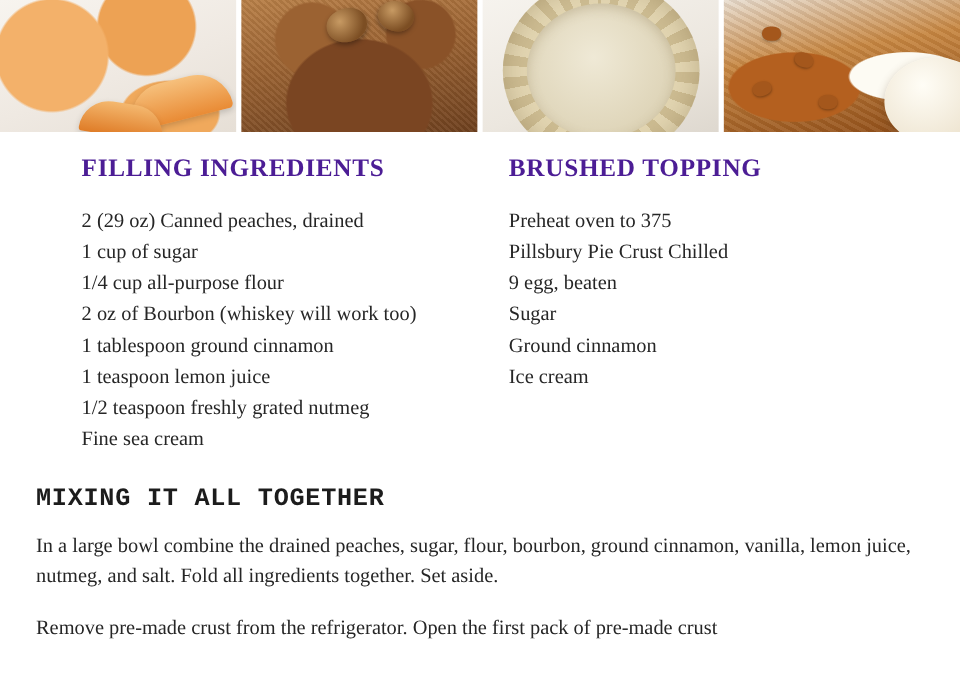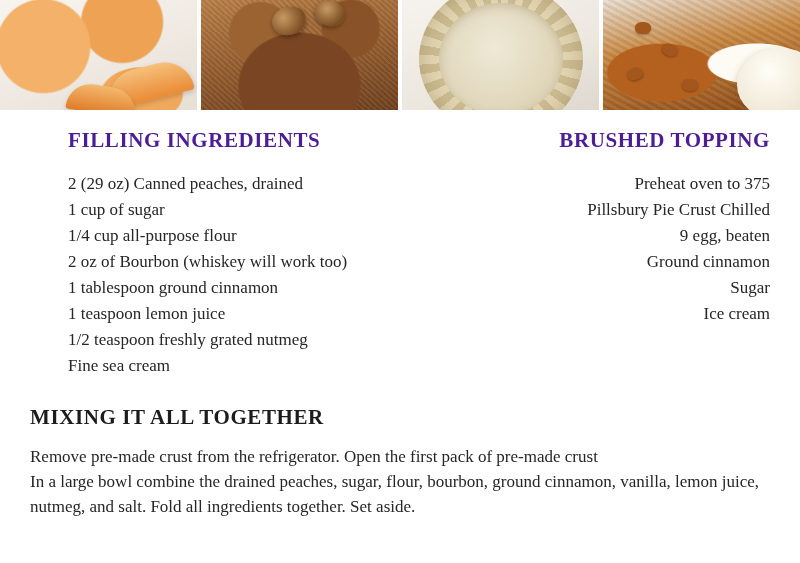--- a/index.html
+++ b/index.html
@@ -157,21 +157,21 @@
   
   .content {
     padding: 0 30px;
   }
 
   .cols {
     display: flex;
     margin-top: 18px;
   }
   .col-left { width: 360px; padding-left: 38px; box-sizing: border-box; }
-  .col-right { flex: 1; padding-left: 34px; box-sizing: border-box; text-align: right; }
+  .col-right { flex: 1; padding-left: 34px; box-sizing: border-box; }
 
   h2.section-head {
     font-family: "Liberation Serif", serif;
     font-size: 21px;
     letter-spacing: 0.6px;
     font-weight: bold;
     margin: 0 0 18px 0;
     color: #4c1d95;
   }
 
@@ -181,21 +181,21 @@
     padding: 0;
   }
   ul.ing li {
     font-size: 17px;
     line-height: 26px;
     color: #262626;
     white-space: nowrap;
   }
 
   h2.mix-head {
-    font-family: Liberation Serif, serif;
+    font-family: Liberation Mono, monospace;
     font-size: 21px;
     letter-spacing: 0.6px;
     font-weight: bold;
     margin: 26px 0 14px 0;
     color: #1c1c1c;
   }
 
   p.para {
     font-size: 17px;
     line-height: 25px;
@@ -255,26 +255,26 @@
           <li>Fine sea cream</li>
         </ul>
       </div>
 
       <div class="col-right">
         <h2 class="section-head">BRUSHED TOPPING</h2>
         <ul class="ing">
           <li>Preheat oven to 375</li>
           <li>Pillsbury Pie Crust Chilled</li>
           <li>9 egg, beaten</li>
+          <li>Sugar</li>
           <li>Ground cinnamon</li>
-          <li>Sugar</li>
           <li>Ice cream</li>
         </ul>
       </div>
 
     </div>
 
     <h2 class="mix-head">MIXING IT ALL TOGETHER</h2>
+    <p class="para">In a large bowl combine the drained peaches, sugar, flour, bourbon, ground cinnamon, vanilla, lemon juice, nutmeg, and salt. Fold all ingredients together. Set aside.</p>
     <p class="para last">Remove pre-made crust from the refrigerator. Open the first pack of pre-made crust</p>
-    <p class="para">In a large bowl combine the drained peaches, sugar, flour, bourbon, ground cinnamon, vanilla, lemon juice, nutmeg, and salt. Fold all ingredients together. Set aside.</p>
 
   </div>
 </div>
 
 </body></html>

